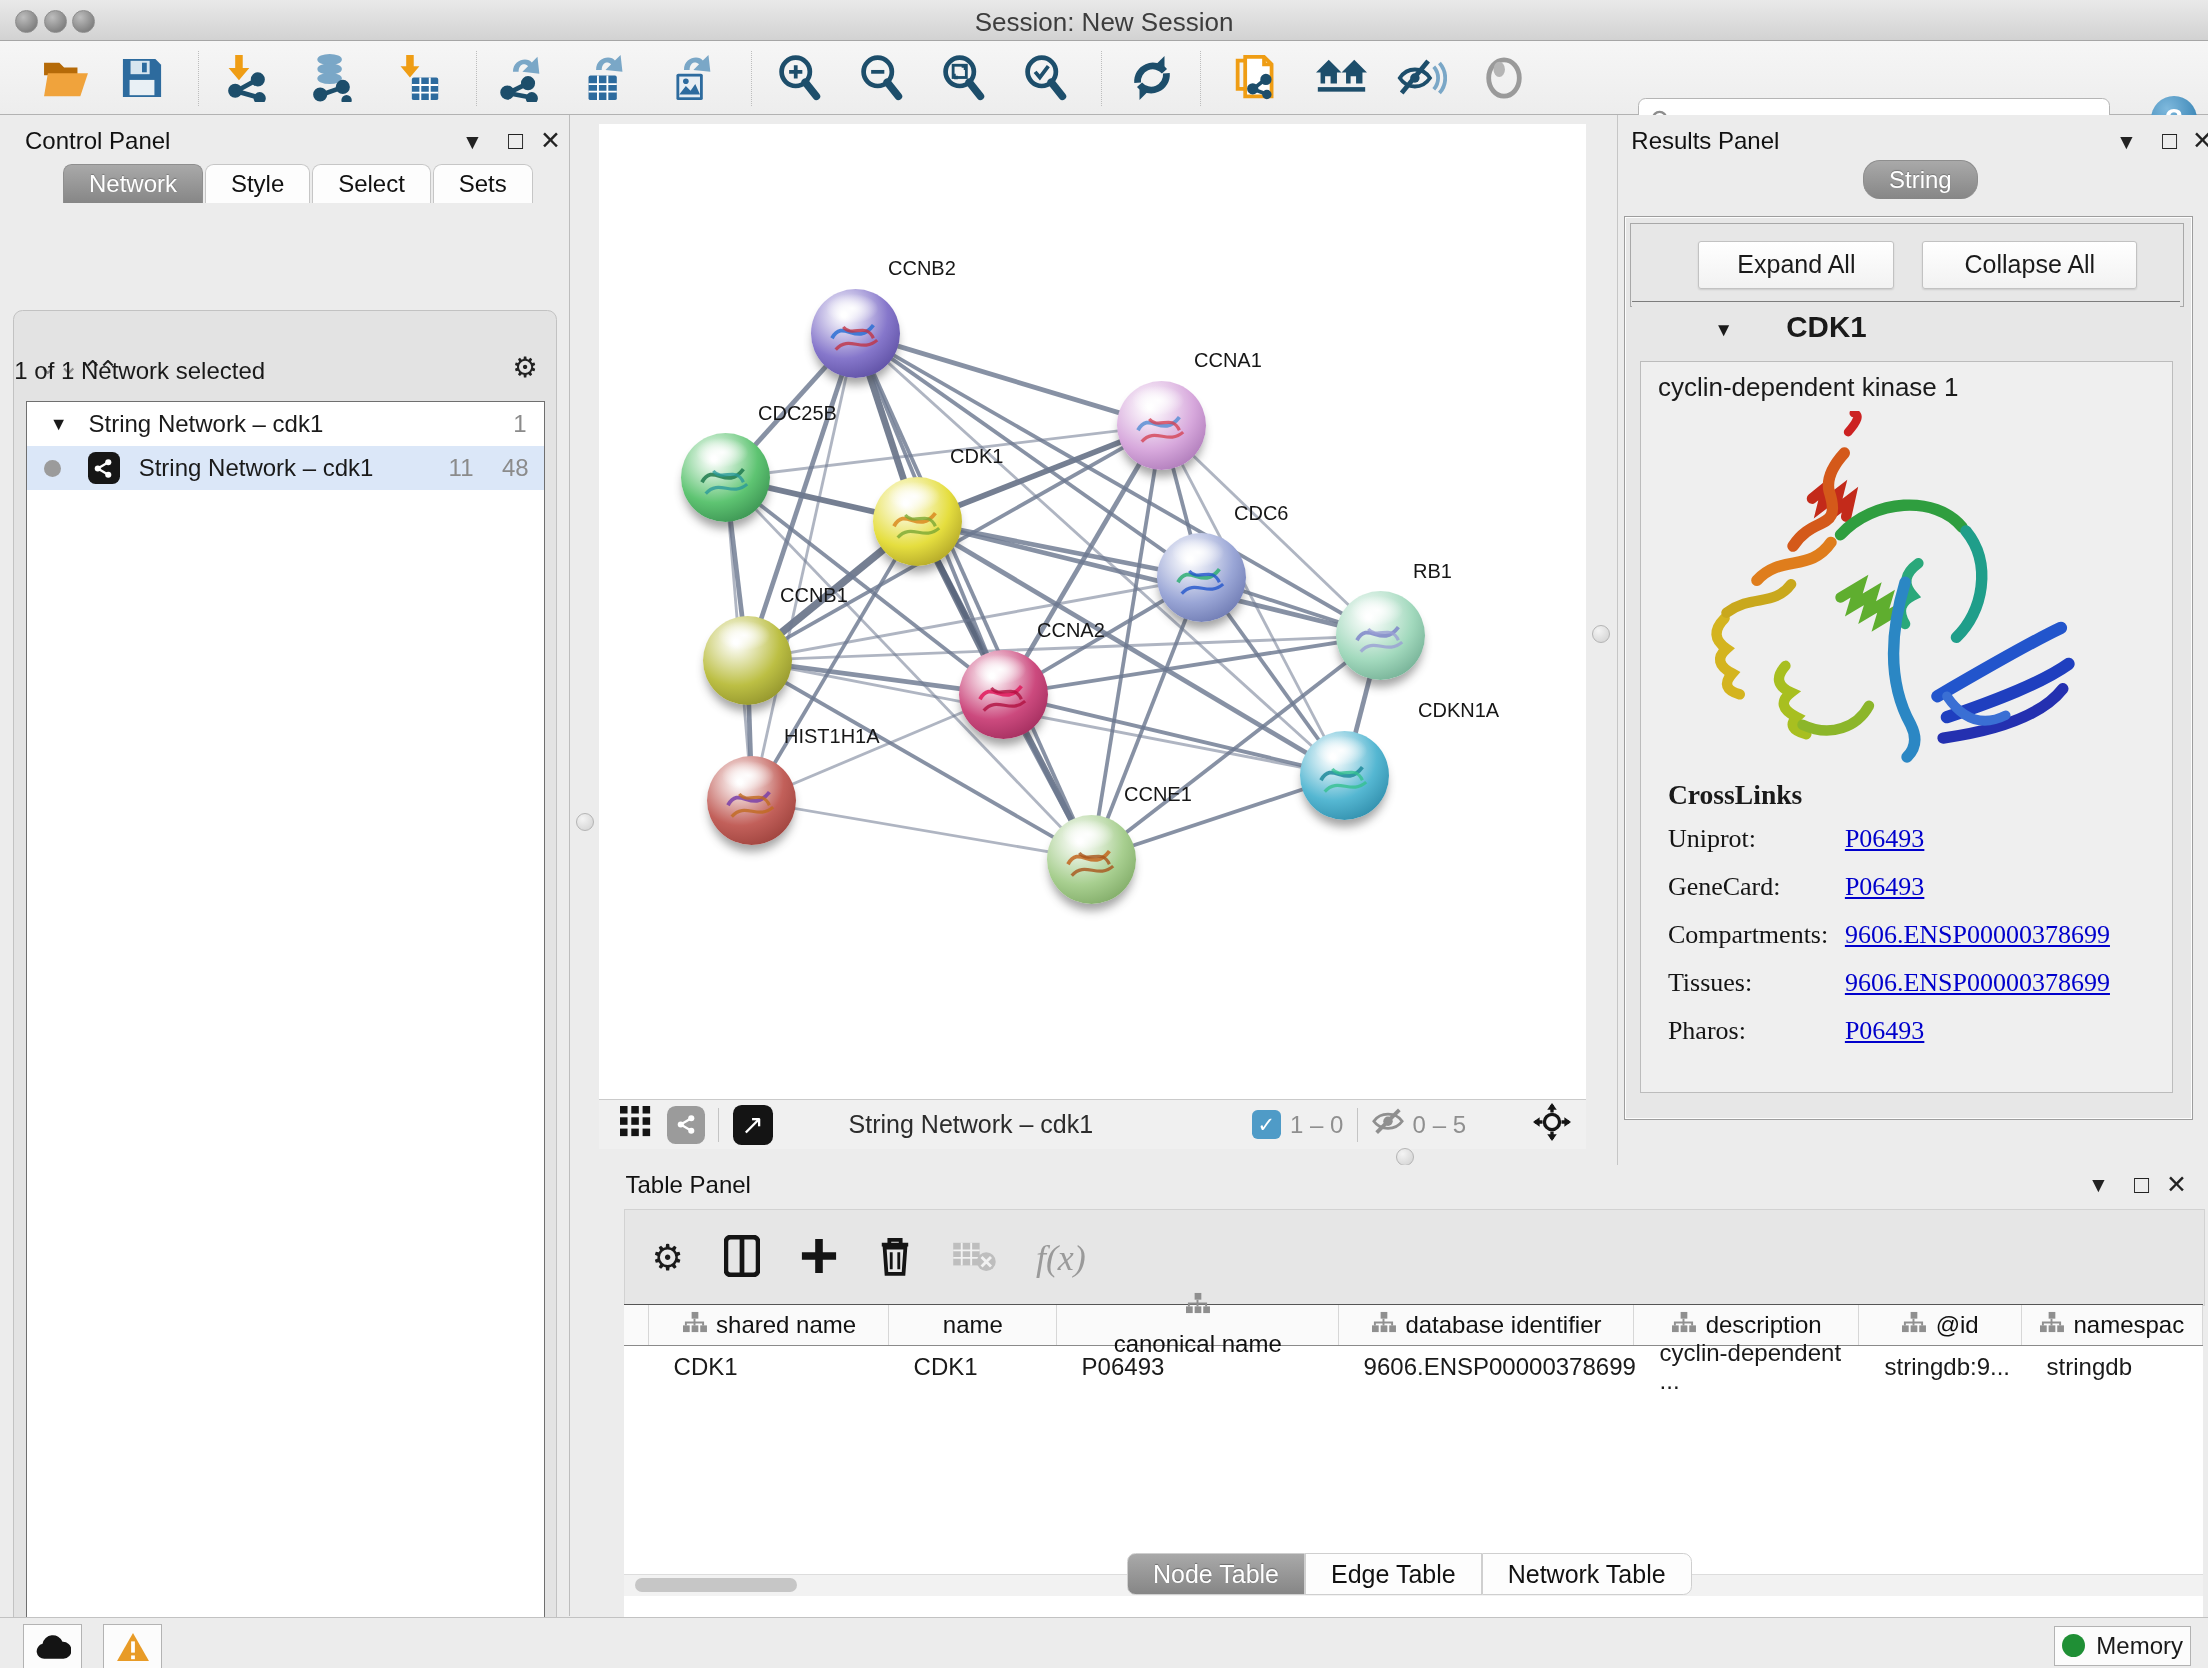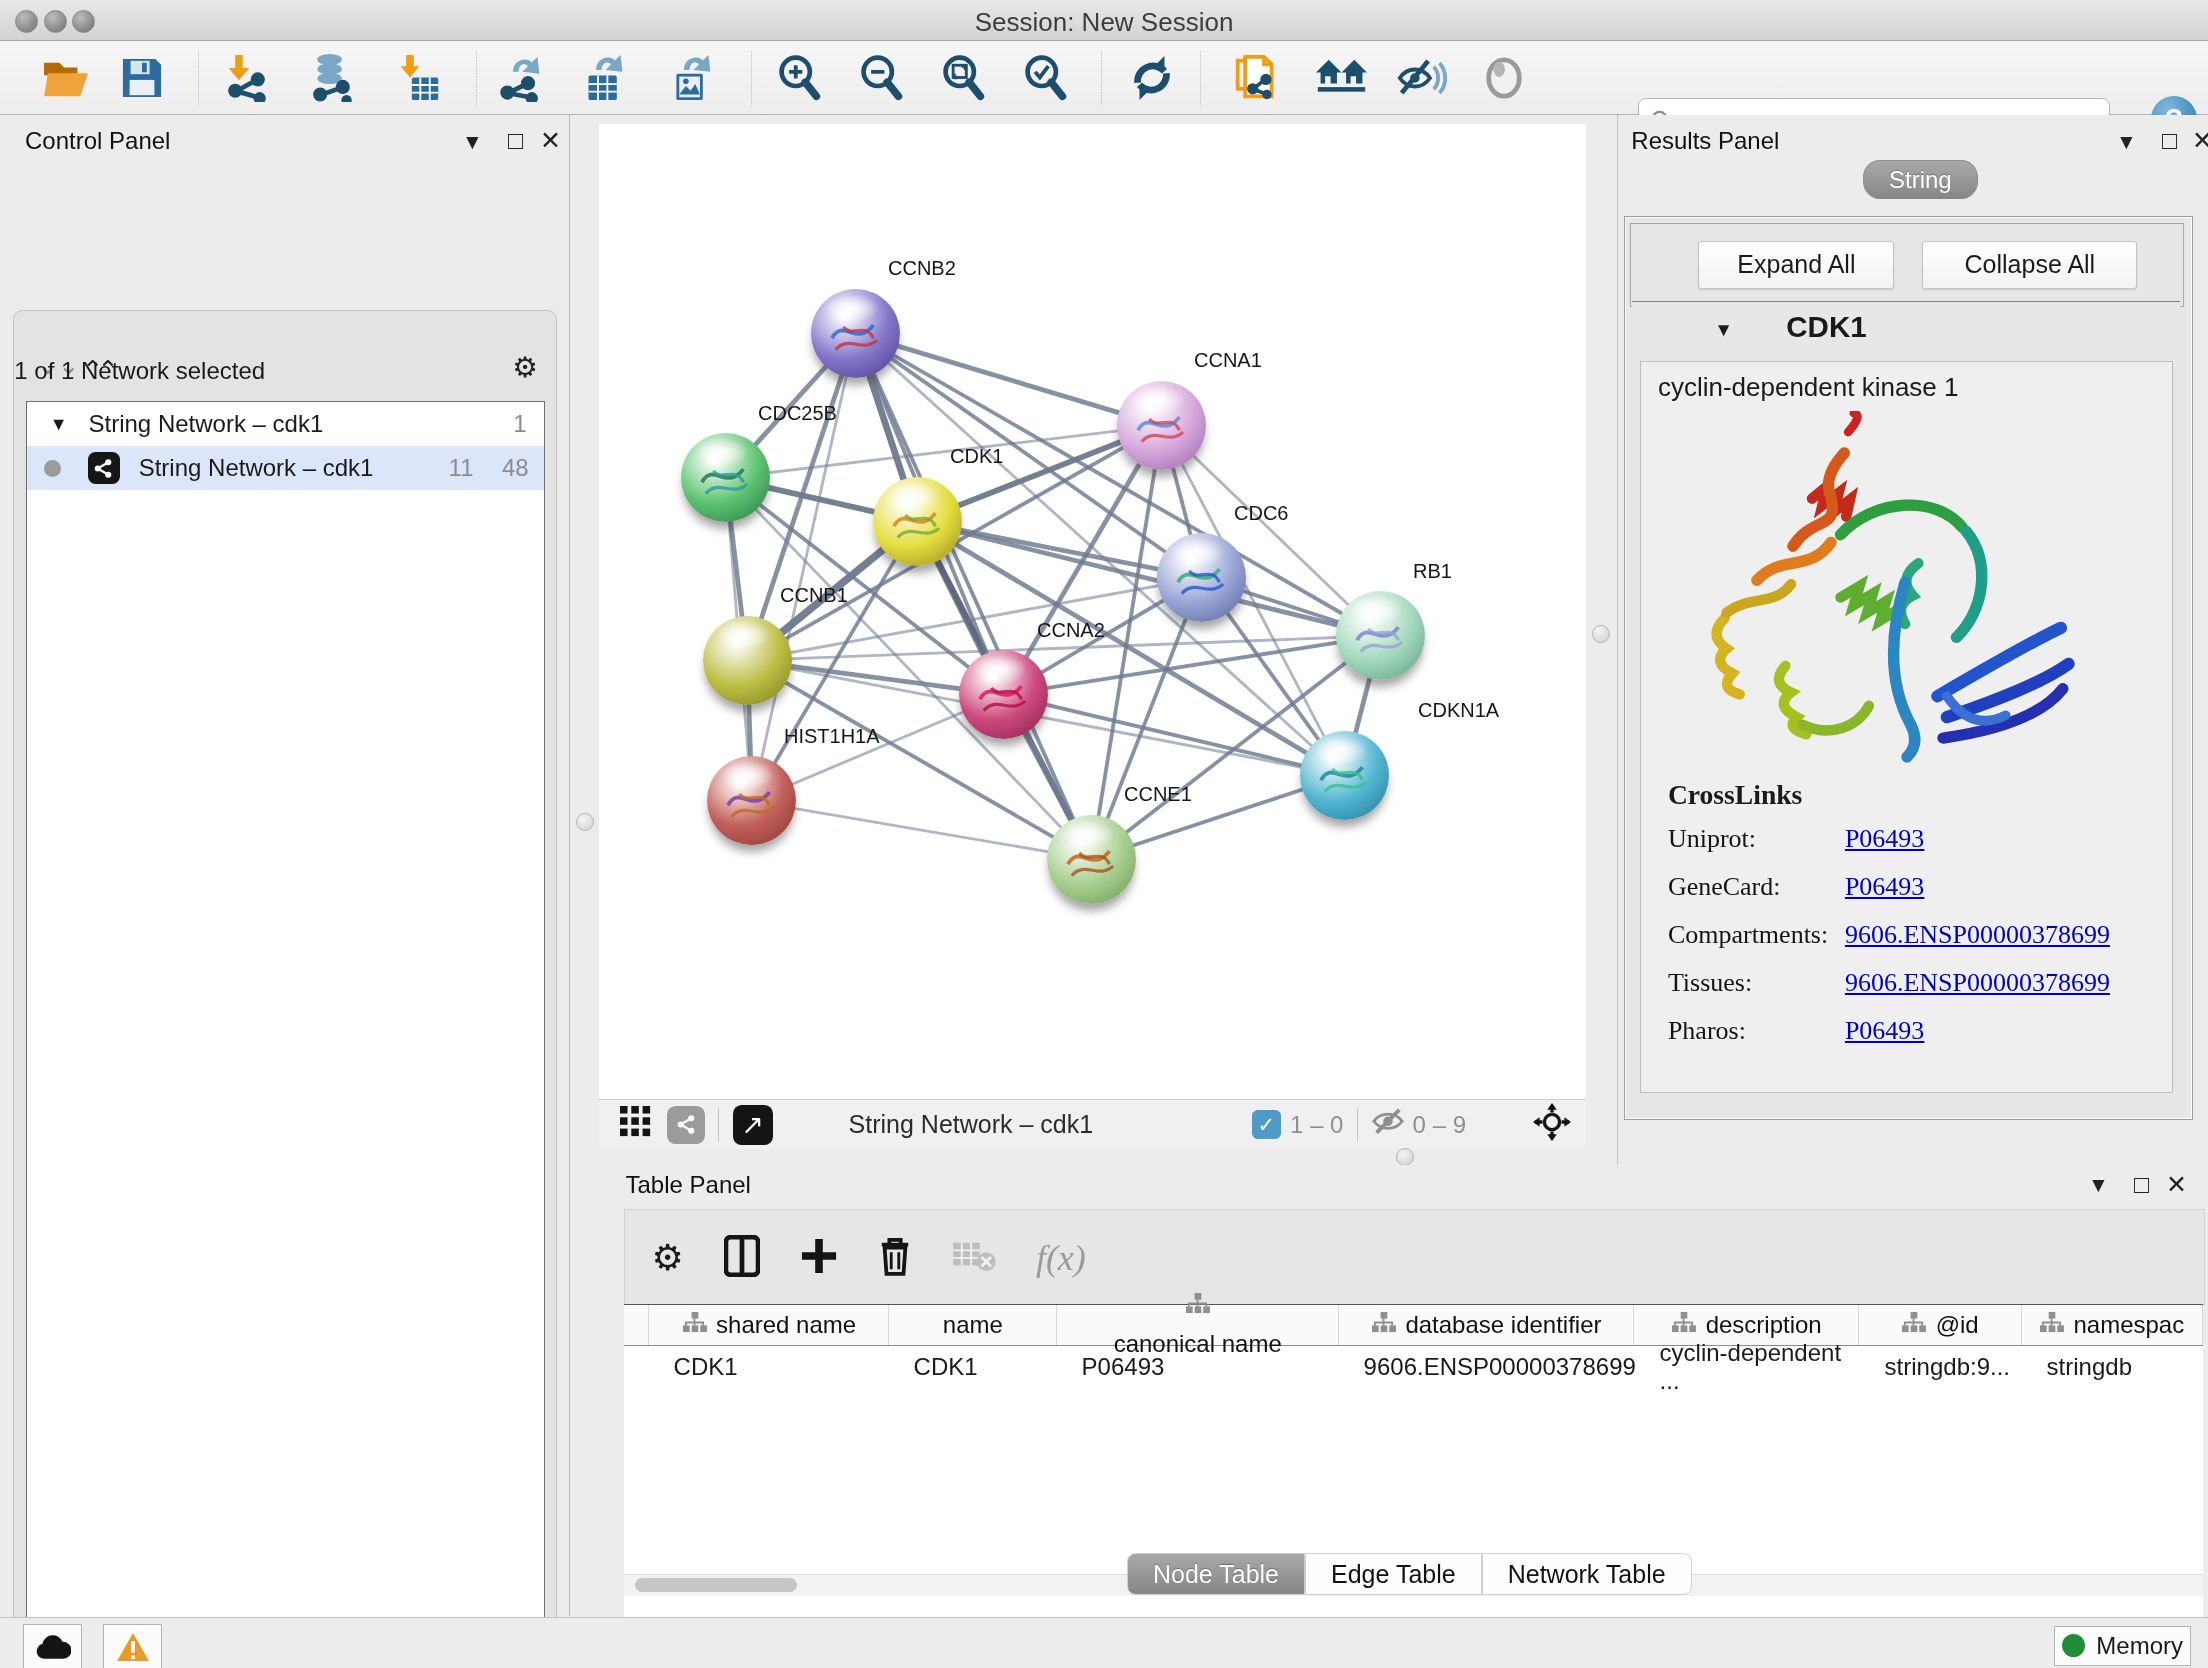--- a/index.html
+++ b/index.html
@@ -292,20 +292,26 @@
   </div>
   <div class="abs help-btn">?</div>
 </div>
 
 <div class="abs cpanel">
   <div class="abs panel-head" style="left:25px;top:12.4px">Control Panel</div>
   <div class="abs mini" style="left:462px;top:15px">▼</div>
   <div class="abs mini" style="left:508px;top:11.4px;font-size:25px">□</div>
   <div class="abs mini" style="left:540px;top:11.4px;font-size:25px;font-weight:bold">✕</div>
 
+  <div class="abs tabs-row" style="left:63px;top:49px">
+    <div class="tab active">Network</div>
+    <div class="tab">Style</div>
+    <div class="tab">Select</div>
+    <div class="tab">Sets</div>
+  </div>
 
   <div class="abs cp-body">
     <div class="abs" style="left:23px;top:40px;color:#8f8f8f;font-size:25px">⌄⌄</div>
     <div class="abs" style="left:68px;top:44px;color:#222;font-size:25px;letter-spacing:-5.7px">⌃⌃</div>
     <div class="abs" style="left:0;top:46px;width:100%;text-align:left;font-size:24px">1 of 1 Network selected</div>
     <div class="abs gear" style="left:498px;top:40px">⚙</div>
 
     <div class="abs netlist">
       <div class="netrow">
         <span style="margin-left:23px;font-size:18px">▼</span>
@@ -495,21 +501,21 @@
   <span class="chkbox" style="margin-left:auto">✓</span>
   <span class="graycnt" style="margin-left:9.5px">1 – 0</span>
   <span class="ff-sep"></span>
   <span>
     <svg width="34" height="28.5" viewBox="0 0 36 30">
         <path d="M3 15 C10 5 26 5 33 15 C26 25 10 25 3 15z" fill="none" stroke="#8f8f8f" stroke-width="3"></path>
         <circle cx="18" cy="15" r="5" fill="#8f8f8f"></circle>
         <path d="M6 27 L30 3" stroke="#8f8f8f" stroke-width="4"></path>
       </svg>
   </span>
-  <span class="graycnt" style="margin-left:7.6px">0 – 9</span>
+  <span class="graycnt" style="margin-left:7.6px">0 – 5</span>
   <span style="margin-left:67px;margin-right:15px">
     <svg width="38" height="38" viewBox="0 0 40 40">
         <circle cx="20" cy="20" r="8" fill="none" stroke="#141414" stroke-width="3.5"></circle>
         <g stroke="#141414" stroke-width="3.5">
           <path d="M20 2 v8 M20 30 v8 M2 20 h8 M30 20 h8"></path>
         </g>
         <g fill="#141414">
           <path d="M20 0 l-5 7 h10z"></path>
           <path d="M20 40 l-5 -7 h10z"></path>
           <path d="M0 20 l7 -5 v10z"></path>

